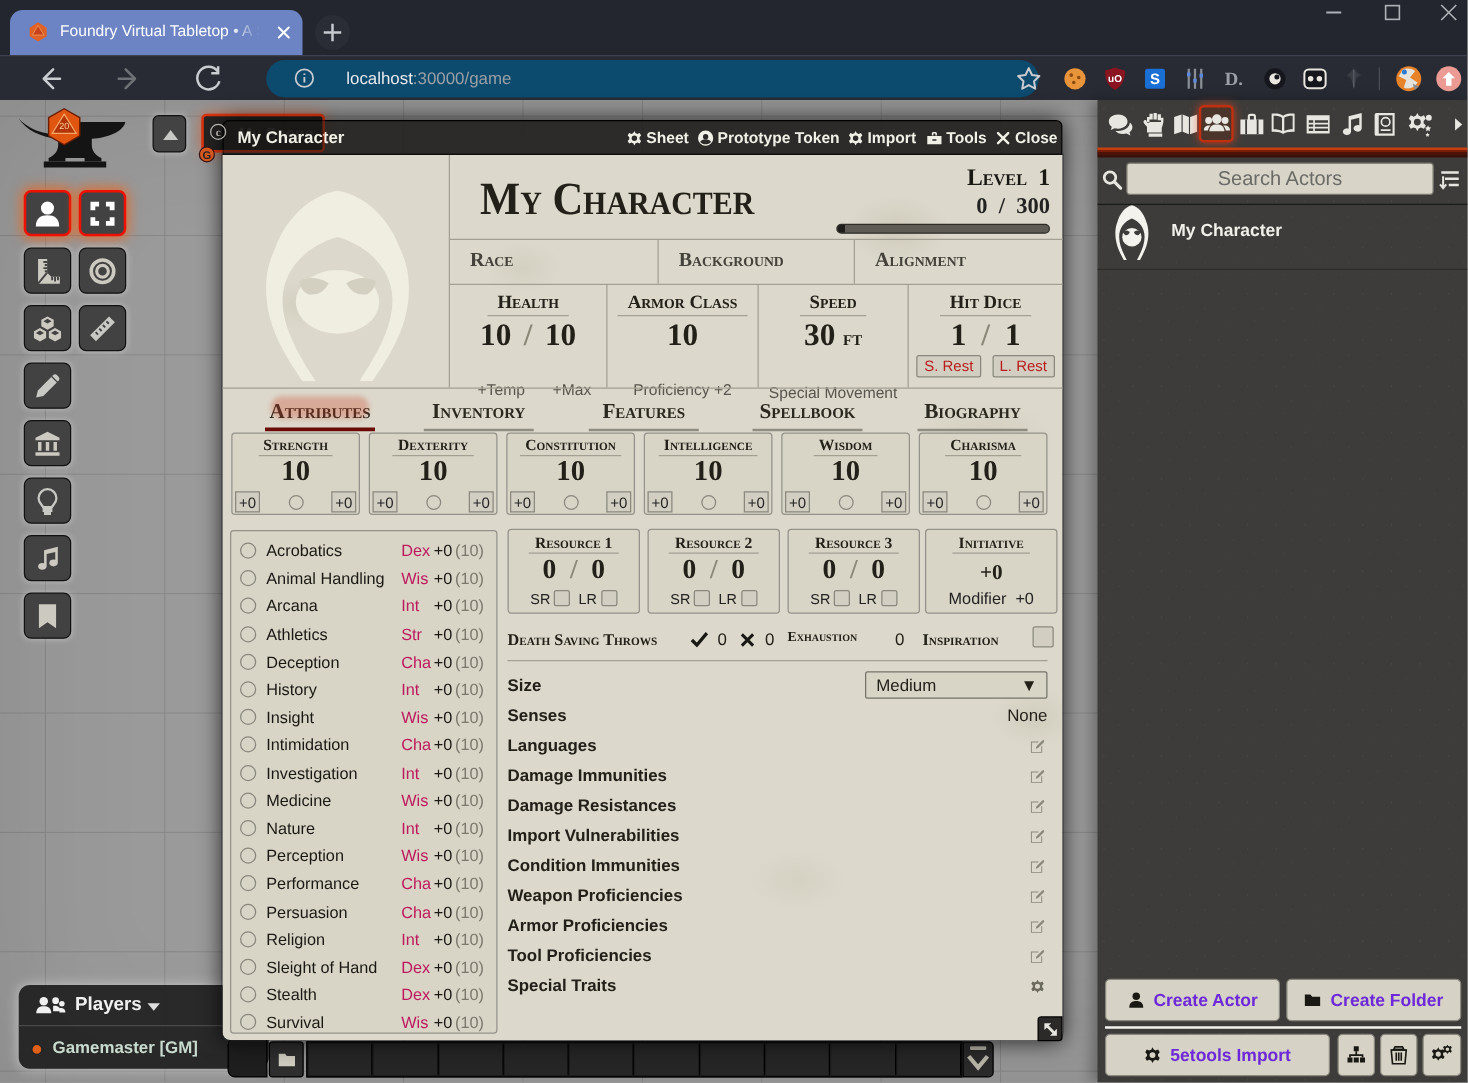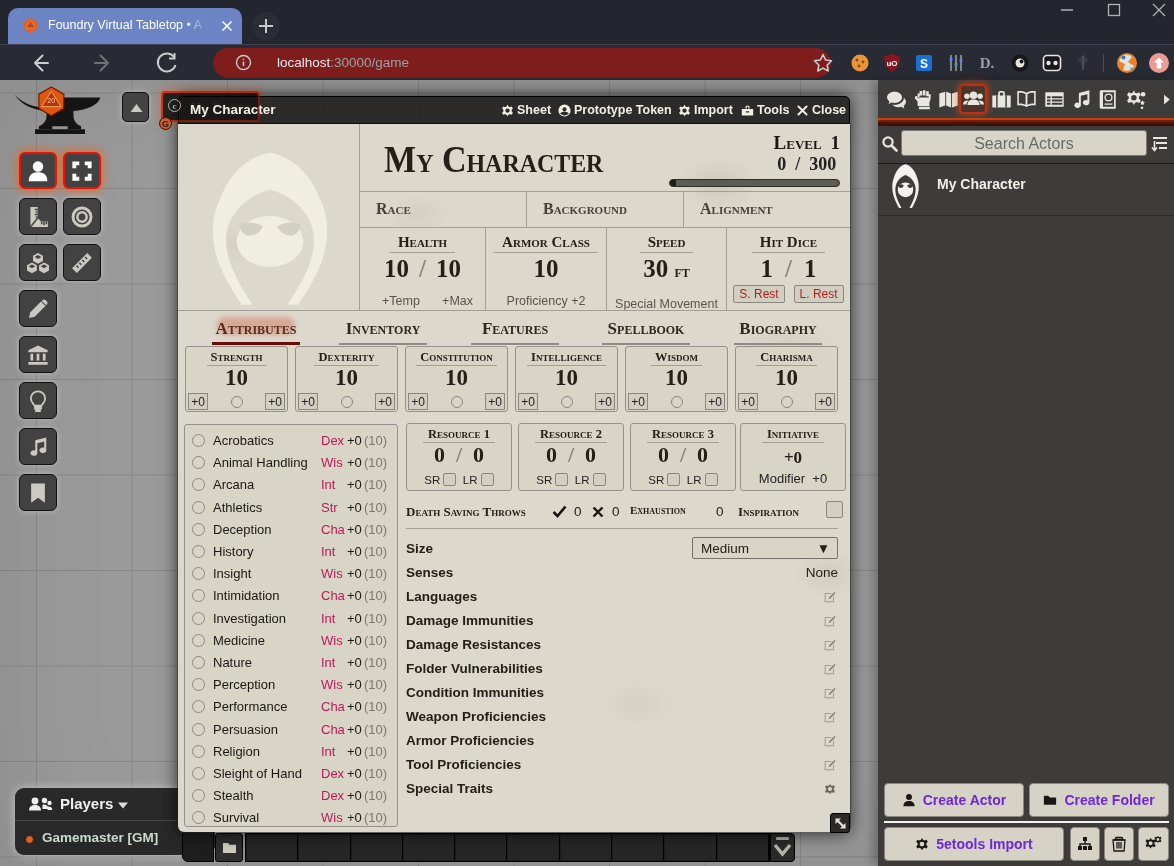--- a/index.html
+++ b/index.html
@@ -11,21 +11,21 @@
 #tab { position:absolute; left:8px; top:8px; width:234px; height:36px; background:#6c84c3; border-radius:10px 10px 0 0; color:#fff; }
 #tab .fav { position:absolute; left:14px; top:9px; width:17px; height:17px; }
 #tab .ttl { position:absolute; left:40px; top:10px; font-size:12.5px; color:#fff; white-space:nowrap; width:164px; overflow:hidden; }
 #tab .fade { position:absolute; right:24px; top:0; width:34px; height:36px; background:linear-gradient(to right, rgba(108,132,195,0), #6c84c3 70%); }
 #tab .tx { position:absolute; right:8px; top:11px; width:14px; height:14px; }
 #newtab { position:absolute; left:252px; top:12px; width:28px; height:28px; border-radius:50%; background:#2a2d35; }
 #newtab:before { content:""; position:absolute; left:7px; top:13px; width:14px; height:2px; background:#c6c9ce; }
 #newtab:after { content:""; position:absolute; left:13px; top:7px; width:2px; height:14px; background:#c6c9ce; }
 .winctl { position:absolute; top:-5px; width:46px; height:30px; }
 #toolbar { position:absolute; left:0; top:44px; width:1174px; height:36px; background:#282b33; border-top:1px solid #3e4250; }
-#addr { position:absolute; left:213px; top:3px; width:618px; height:30px; border-radius:15px; background:#7f1d1d; }
+#addr { position:absolute; left:213px; top:3px; width:618px; height:30px; border-radius:15px; background:#0c4a6e; }
 #addr .txt { position:absolute; left:64px; top:7px; font-size:13.5px; color:#e8eaed; }
 #addr .txt span { color:#9aa0a6; }
 .navic { position:absolute; top:5px; width:26px; height:26px; }
 
 
 #stage { position:absolute; left:0; top:80px; width:1174px; height:786px; background:#9a9a9a;
   box-shadow:inset 0 0 120px rgba(0,0,0,0.10);
   background-image: linear-gradient(to right, #878787 1px, transparent 1px), linear-gradient(to bottom, #878787 1px, transparent 1px);
   background-size:95.5px 95.5px; background-position:36px 12.5px; }
 
@@ -82,33 +82,33 @@
 .tbtn svg { width:13px; height:13px; fill:#f0f0e6; }
 #sheet { position:absolute; left:0; top:28px; width:672px; height:708px; background:#dcd8cb; color:#191813; outline:1px solid rgba(30,30,30,0.45); border-radius:0 0 6px 6px;
   background-image: radial-gradient(ellipse 60px 40px at 540px 60px, rgba(115,105,75,0.12), transparent 70%), radial-gradient(ellipse 80px 50px at 610px 230px, rgba(115,105,75,0.10), transparent 70%), radial-gradient(ellipse 70px 45px at 100px 600px, rgba(115,105,75,0.09), transparent 70%), radial-gradient(ellipse 50px 35px at 650px 450px, rgba(115,105,75,0.10), transparent 70%), radial-gradient(ellipse 45px 30px at 240px 90px, rgba(115,105,75,0.08), transparent 70%), radial-gradient(ellipse 55px 35px at 460px 580px, rgba(115,105,75,0.07), transparent 70%), radial-gradient(ellipse 40px 28px at 60px 120px, rgba(115,105,75,0.08), transparent 70%); }
 .scaps { font-family:"Liberation Serif",serif; font-variant:small-caps; font-weight:bold; }
 .ser { font-family:"Liberation Serif",serif; font-weight:bold; }
 
 
 #port { position:absolute; left:0; top:0; width:182px; height:186px; border-right:1px solid #a29f93; }
 #hname { position:absolute; left:182px; top:0; width:490px; height:68px; border-bottom:1px solid #a29f93; }
 #hname .nm { position:absolute; left:24px; top:14px; font-size:37px; letter-spacing:0px; color:#222018; transform:scaleX(0.92); transform-origin:left; }
-#hlevel { position:absolute; right:10px; top:8px; text-align:center; }
+#hlevel { position:absolute; right:10px; top:8px; text-align:right; }
 #xpbar { position:absolute; left:309px; top:55px; width:171px; height:8px; background:#5d5b54; border:1px solid #2e2d28; border-radius:4px; }
 #xpbar:before { content:""; position:absolute; left:0px; top:0px; width:6px; height:6px; background:#1e1d1a; border-radius:3px 0 0 3px; }
 #hrow2 { position:absolute; left:182px; top:68px; width:490px; height:36px; border-bottom:1px solid #a29f93; display:flex; }
 #hrow2 .cell { border-right:1px solid #a29f93; position:relative; }
 #hrow2 .cell:last-child { border-right:none; }
 #hrow2 .lbl { position:absolute; left:16px; top:8px; font-size:16px; color:#44423a; }
 #hrow3 { position:absolute; left:182px; top:104px; width:490px; height:82px; display:flex; }
 #hrow3 .col { border-right:1px solid #a29f93; position:relative; text-align:center; }
 #hrow3 .col:last-child { border-right:none; }
 .stlbl { font-size:15px; color:#222018; display:inline-block; border-bottom:1px solid #a29f93; padding:0 8px 1px 8px; margin-top:6px; }
 .stval { font-family:"Liberation Serif",serif; font-weight:bold; font-size:25px; color:#222018; line-height:31px; }
-.stsub { font-size:12.5px; color:#57554d; margin-top:10px; }
+.stsub { font-size:12.5px; color:#57554d; margin-top:21px; }
 .rstbtn { display:inline-block; font-size:12px; color:#b91c1c; background:#d2cfc2; border:1px solid #8a887e; border-radius:2px; padding:1px 5px; }
 
 
 #stabs { position:absolute; left:0; top:186px; width:672px; height:36px; border-top:1px solid #a29f93; display:flex; }
 #stabs .tb { position:absolute; width:140px; text-align:center; padding-top:8px; font-size:17px; color:#2a281f; height:36px; }
 #stabs .tb .ul { position:absolute; left:50%; transform:translateX(-50%); bottom:2px; width:88px; height:2px; background:#8f8d82; }
 #stabs .tb.act .ul { background:#6a0b08; height:3px; }
 #stabs .tb.act .hl { position:absolute; left:50%; transform:translateX(-50%); top:6px; width:78px; height:18px; background:rgba(205,62,38,0.30); border-radius:8px; filter:blur(2px); }
 
 
@@ -820,21 +820,21 @@
               </svg>
             </div>
             <div class="trrow" style="top: 104px;">
               <span class="lb">Damage Resistances</span>
               <svg class="edit" viewBox="0 0 16 16">
                 <path d="M1 4 H9 V3 H1 V15 H13 V8 H12 V14 H2 V4 Z"></path>
                 <path d="M14.5 1.5 C15.3 2.3 15.3 3 14.8 3.6 L8.5 9.9 L6 10.7 L6.8 8.2 L13.1 1.9 C13.6 1.4 14 1 14.5 1.5 Z"></path>
               </svg>
             </div>
             <div class="trrow" style="top: 128px;">
-              <span class="lb">Folder Vulnerabilities</span>
+              <span class="lb">Import Vulnerabilities</span>
               <svg class="edit" viewBox="0 0 16 16">
                 <path d="M1 4 H9 V3 H1 V15 H13 V8 H12 V14 H2 V4 Z"></path>
                 <path d="M14.5 1.5 C15.3 2.3 15.3 3 14.8 3.6 L8.5 9.9 L6 10.7 L6.8 8.2 L13.1 1.9 C13.6 1.4 14 1 14.5 1.5 Z"></path>
               </svg>
             </div>
             <div class="trrow" style="top: 152px;">
               <span class="lb">Condition Immunities</span>
               <svg class="edit" viewBox="0 0 16 16">
                 <path d="M1 4 H9 V3 H1 V15 H13 V8 H12 V14 H2 V4 Z"></path>
                 <path d="M14.5 1.5 C15.3 2.3 15.3 3 14.8 3.6 L8.5 9.9 L6 10.7 L6.8 8.2 L13.1 1.9 C13.6 1.4 14 1 14.5 1.5 Z"></path>

